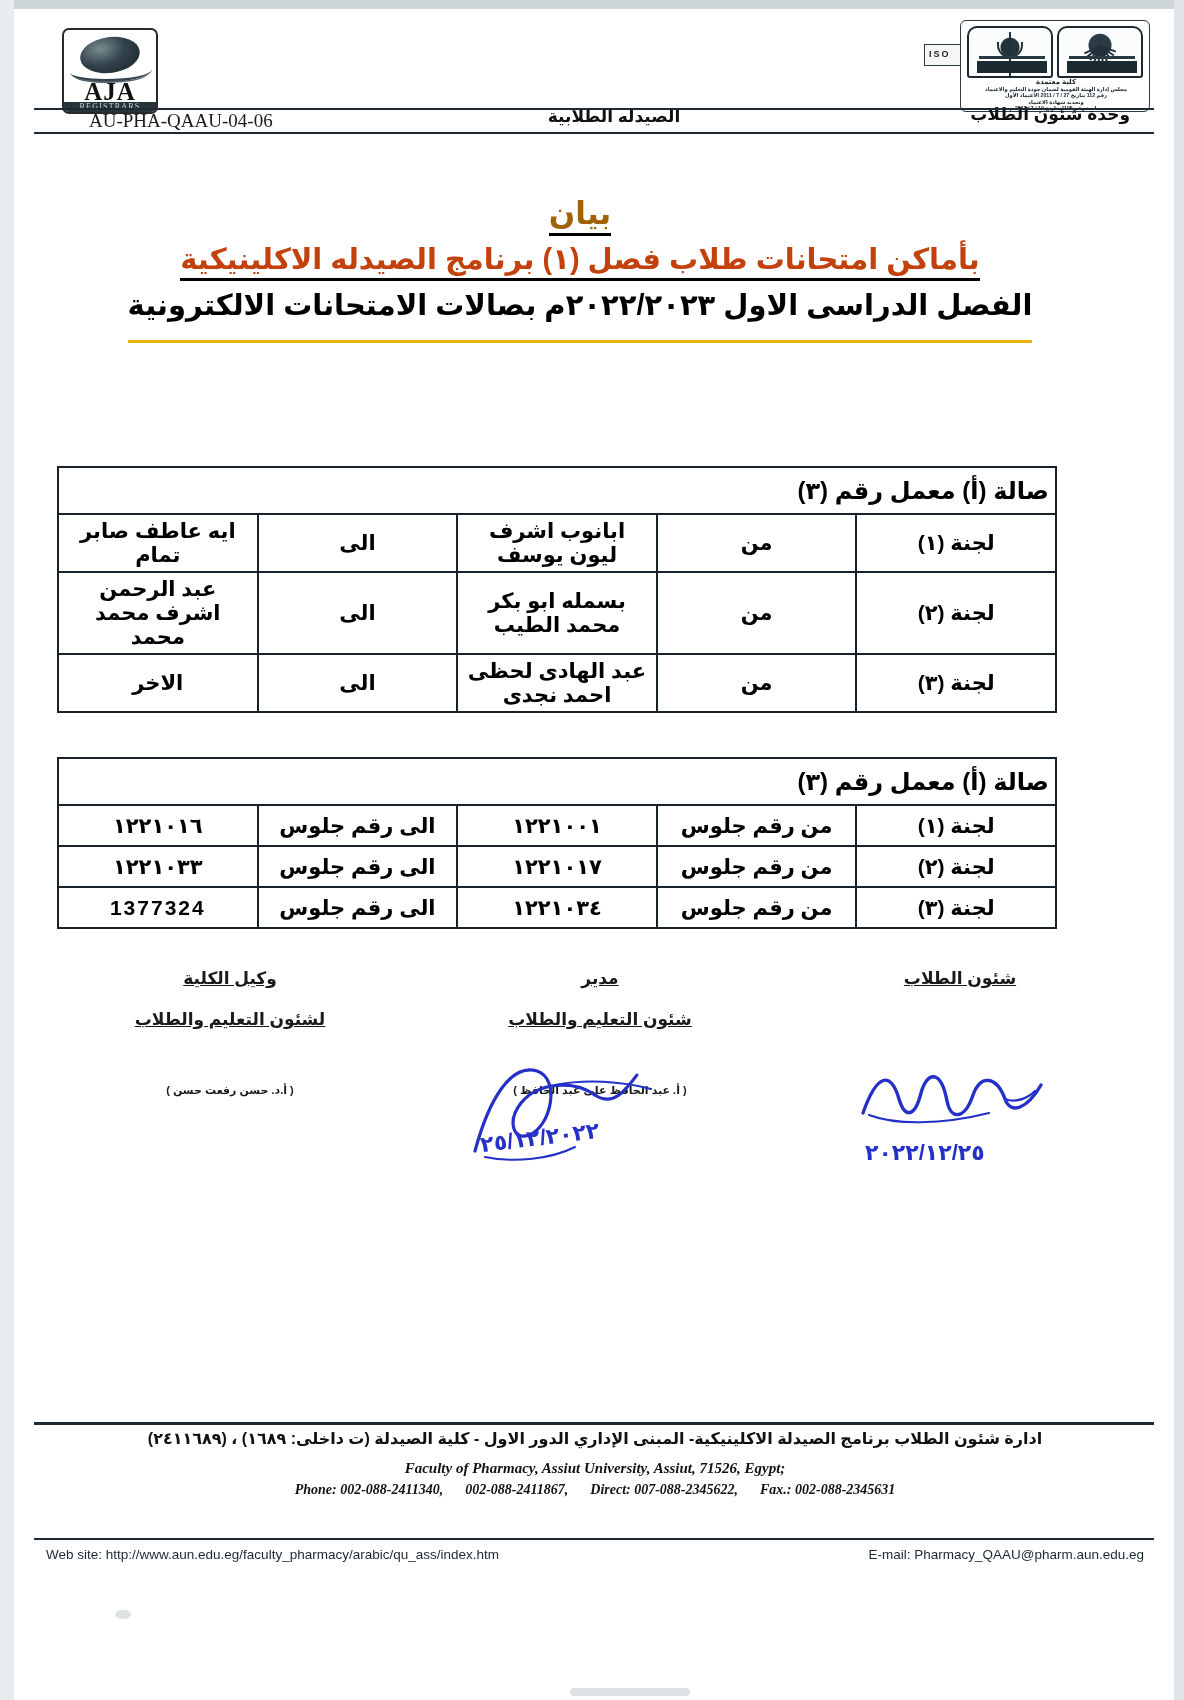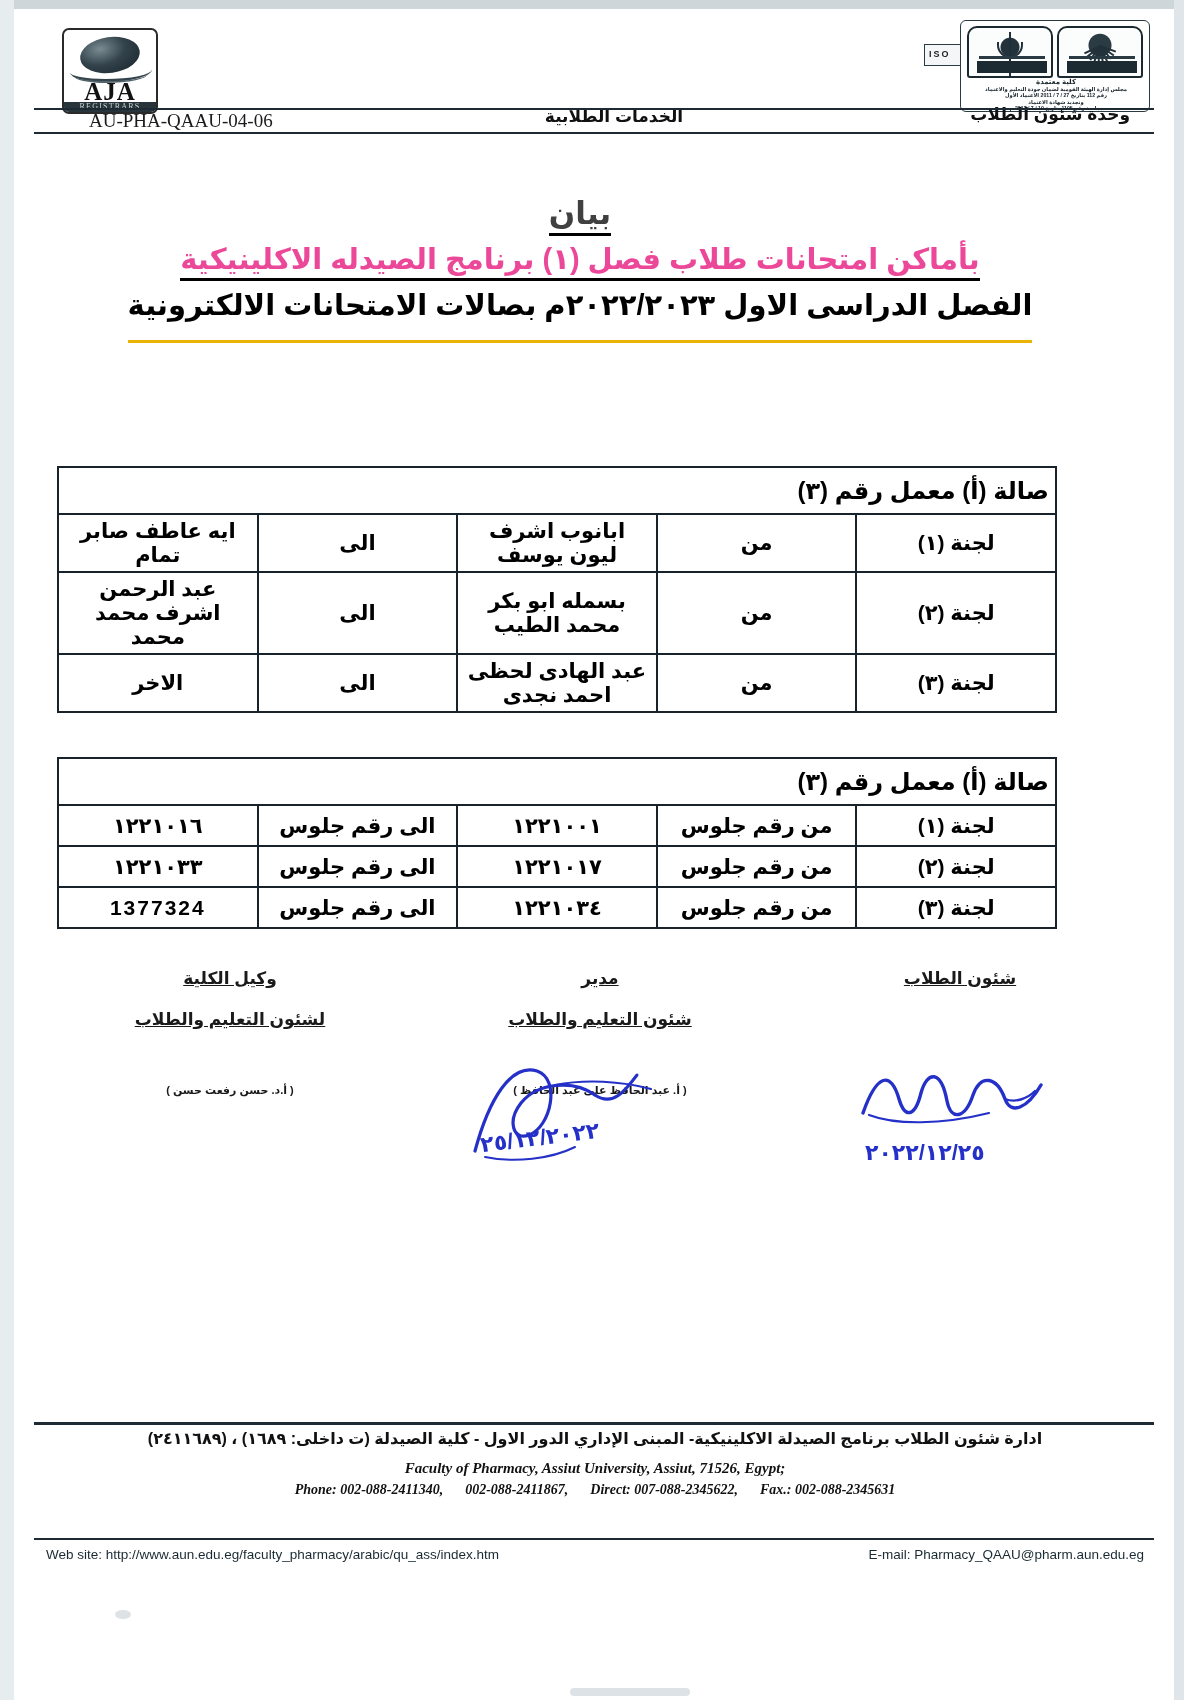--- a/index.html
+++ b/index.html
@@ -165,29 +165,29 @@
     position:absolute; right:44px; top:94px;
     font-size:17px; font-weight:bold; color:#101010;
   }
 
   
   #title-block {
     position:absolute; left:60px; top:196px; width:1040px;
     text-align:center;
   }
   .t-bayan {
-    font-size:31px; font-weight:bold; color:#404040;
+    font-size:31px; font-weight:bold; color:#a16207;
     display:inline-block;
     border-bottom:3px solid #000;
     padding-bottom:1px;
     line-height:1.15;
   }
   .t-line2 {
     margin-top:6px;
-    font-size:29px; font-weight:bold; color:#ec4899;
+    font-size:29px; font-weight:bold; color:#c2410c;
     display:inline-block;
     border-bottom:3px solid #000;
     padding-bottom:2px;
     white-space:nowrap;
   }
   .t-line3 {
     margin-top:7px;
     font-size:29px; font-weight:bold; color:#000;
     display:inline-block;
     border-bottom:3px solid #eab308;
@@ -325,21 +325,21 @@
       <div class="swoosh"></div>
       <div class="swoosh2"></div>
       <div class="aja-word">AJA</div>
       <div class="aja-sub">
         <span>REGISTRARS</span>
         <span class="l2">CERT. NO. 9001:2015</span>
       </div>
     </div>
 
     <div id="doc-code">AU-PHA-QAAU-04-06</div>
-    <div id="header-center-label">الخدمات الطلابية</div>
+    <div id="header-center-label">الصيدله الطلابية</div>
 
     <div id="seal-cluster">
       <div class="iso-banner">
         <span class="iso-left">ISO</span>
         <span class="iso-right">9001:2015</span>
       </div>
       <div class="cert-box">
         <div class="crest left">
           <div class="rays">
             <i style="transform:rotate(-70deg)"></i>

